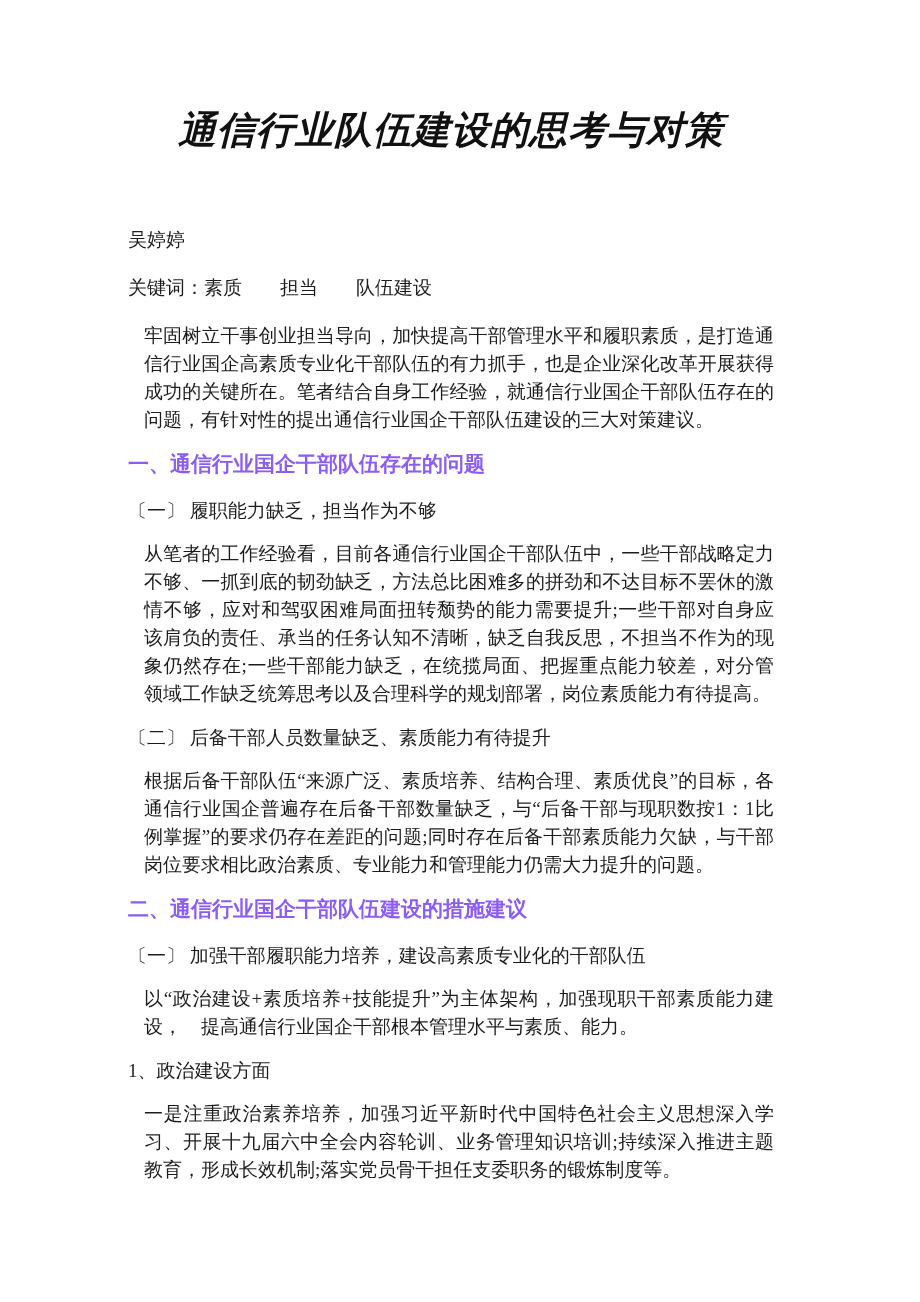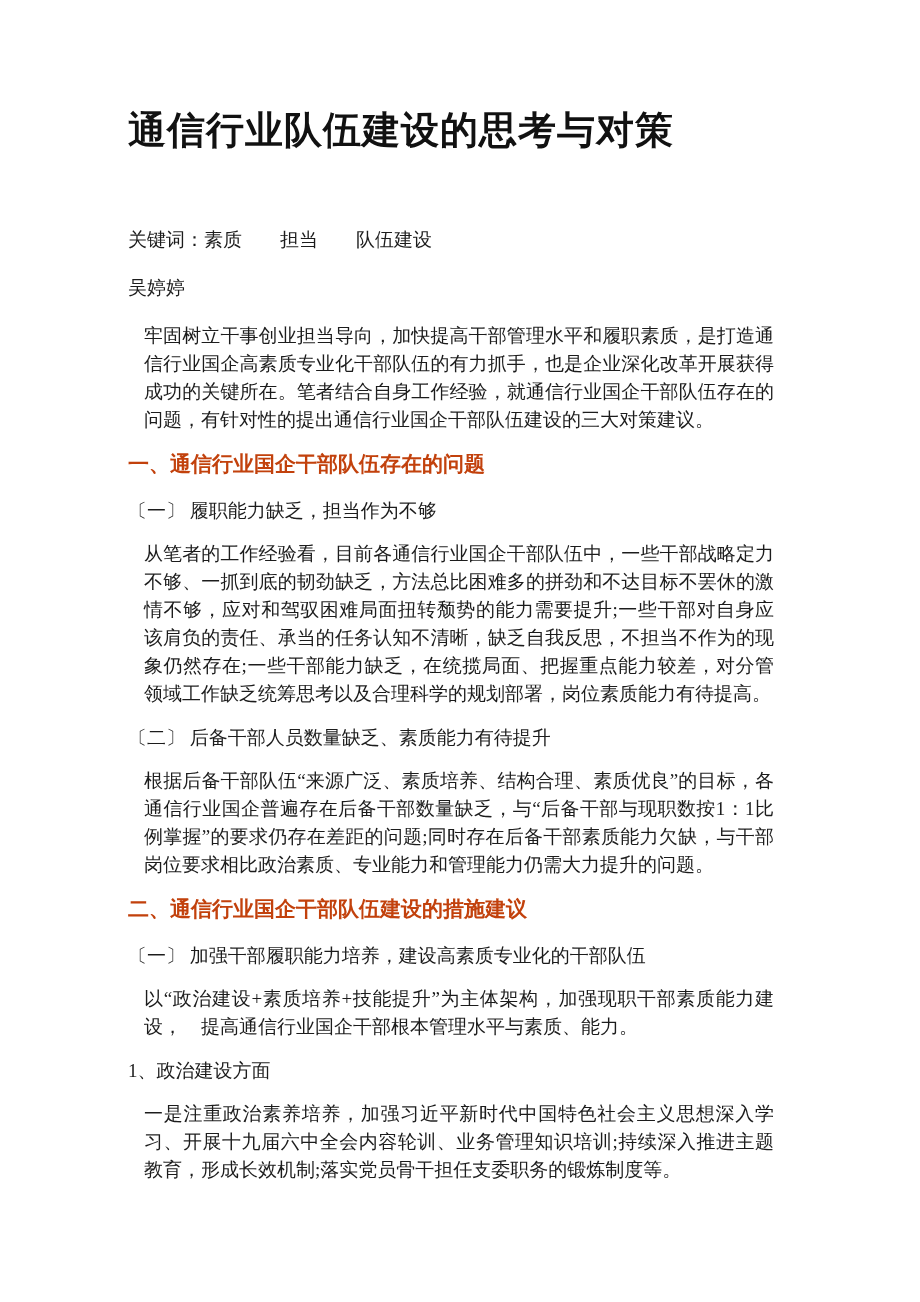--- a/index.html
+++ b/index.html
@@ -18,24 +18,25 @@
     box-sizing: border-box;
     width: 920px;
     height: 1302px;
     padding: 104px 146px 0 128px;
     background: #ffffff;
   }
   .doc-title {
     font-size: 38px;
     font-weight: bold;
     line-height: 52px;
-    text-align: left;
+    text-align: center;
     letter-spacing: 1px;
     margin: 0 0 70px 0;
     color: #111111;
+    font-style: italic;
   }
   .meta-line {
     font-size: 19px;
     line-height: 28px;
     margin: 0 0 20px 0;
   }
   .para {
     font-size: 19px;
     line-height: 28px;
     margin: 0 0 15px 16px;
@@ -45,33 +46,33 @@
   .subhead {
     font-size: 19px;
     line-height: 28px;
     margin: 16px 0 15px 0;
   }
   .section-head {
     font-size: 21px;
     font-weight: bold;
     line-height: 31px;
     margin: 8px 0 17px 0;
-    color: #c2410c;
+    color: #8b5cf6;
   }
 </style>
 </head>
 <body>
 
 <div class="page">
 
   <h1 class="doc-title">通信行业队伍建设的思考与对策</h1>
 
+  <p class="meta-line">吴婷婷</p>
+
   <p class="meta-line">关键词：素质　　担当　　队伍建设</p>
-
-  <p class="meta-line">吴婷婷</p>
 
   <p class="para">牢固树立干事创业担当导向，加快提高干部管理水平和履职素质，是打造通信行业国企高素质专业化干部队伍的有力抓手，也是企业深化改革开展获得成功的关键所在。笔者结合自身工作经验，就通信行业国企干部队伍存在的问题，有针对性的提出通信行业国企干部队伍建设的三大对策建议。</p>
 
   <h2 class="section-head">一、通信行业国企干部队伍存在的问题</h2>
 
   <p class="subhead">〔一〕 履职能力缺乏，担当作为不够</p>
 
   <p class="para">从笔者的工作经验看，目前各通信行业国企干部队伍中，一些干部战略定力不够、一抓到底的韧劲缺乏，方法总比困难多的拼劲和不达目标不罢休的激情不够，应对和驾驭困难局面扭转颓势的能力需要提升;一些干部对自身应该肩负的责任、承当的任务认知不清晰，缺乏自我反思，不担当不作为的现象仍然存在;一些干部能力缺乏，在统揽局面、把握重点能力较差，对分管领域工作缺乏统筹思考以及合理科学的规划部署，岗位素质能力有待提高。</p>
 
   <p class="subhead">〔二〕 后备干部人员数量缺乏、素质能力有待提升</p>

